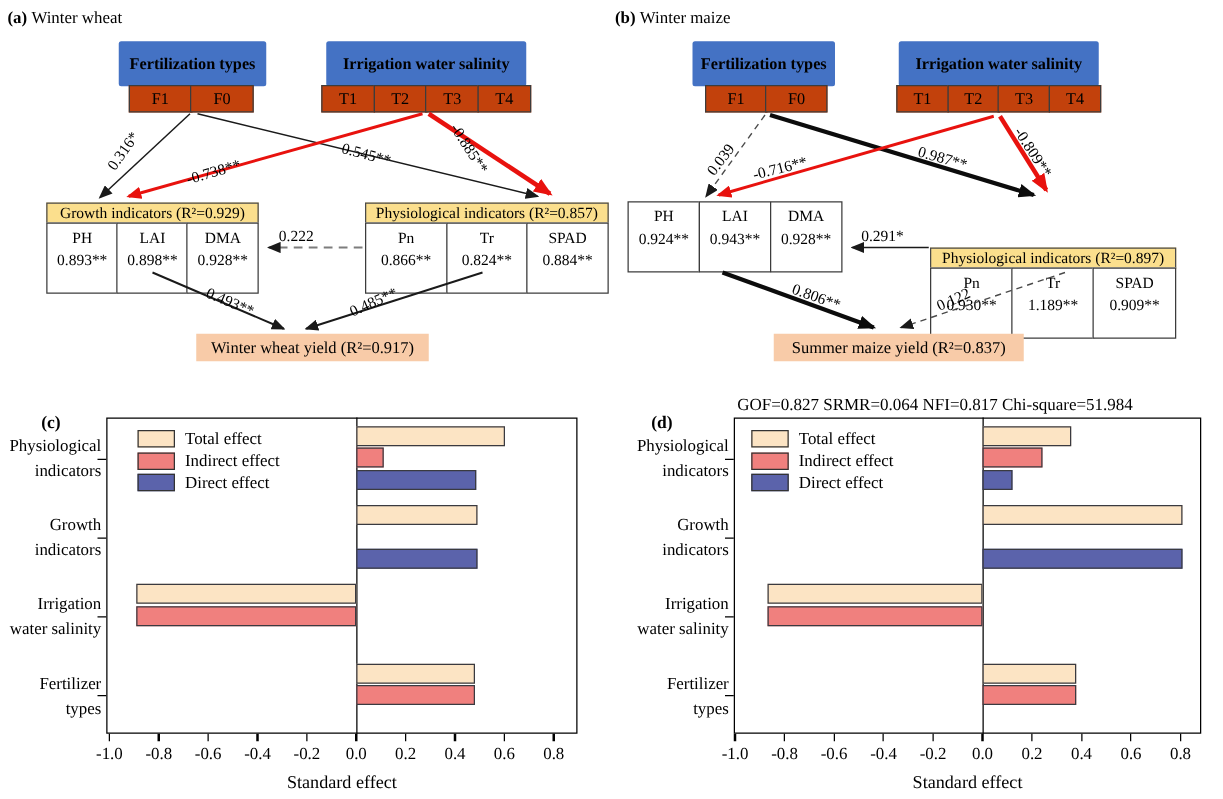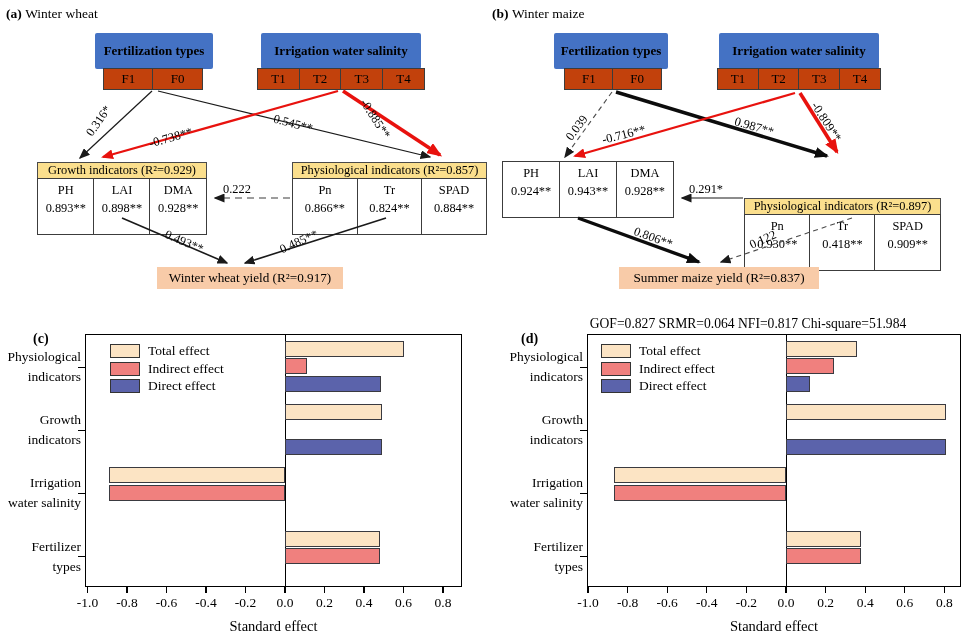--- a/index.html
+++ b/index.html
@@ -138,21 +138,21 @@
   </div>
   <div class="latent" style="left:744px;top:162px;width:197px;margin-top:36px;">
     <div class="latent-header">Physiological indicators (R²=0.897)</div>
     <div class="ind-row" id="b-phys-cells">
         <div class="ind-cell">
           <div>Pn</div>
           <div>0.930**</div>
         </div>
         <div class="ind-cell">
           <div>Tr</div>
-          <div>0.418**</div>
+          <div>1.189**</div>
         </div>
         <div class="ind-cell">
           <div>SPAD</div>
           <div>0.909**</div>
         </div>
       </div>
   </div>
 
   <div class="yield-box" style="left:619px;top:267px;width:200px;height:22px;">Summer maize yield (R²=0.837)</div>
   <div class="fit-text" style="left:528px;top:316px;width:440px;">GOF=0.827 SRMR=0.064 NFI=0.817 Chi-square=51.984</div>

